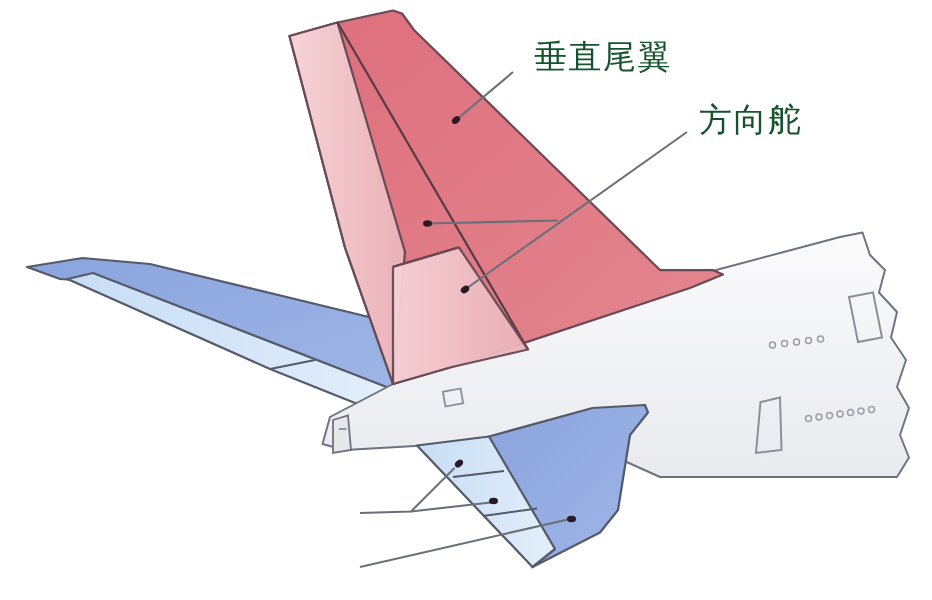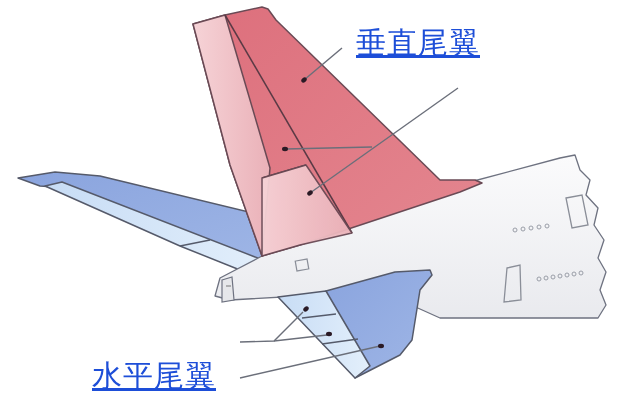--- a/index.html
+++ b/index.html
@@ -1,26 +1,25 @@
 <!DOCTYPE html>
 <html><head>
 <meta charset="utf-8">
 <style>
   html, body { margin: 0; padding: 0; background: #ffffff; }
   body { width: 621px; height: 400px; overflow: hidden; position: relative; font-family: "DejaVu Sans", sans-serif; }
   #stage { position: absolute; left: 0; top: 0; width: 621px; height: 400px; }
   .label {
     position: absolute;
     font-family: "DejaVu Sans", sans-serif;
-    font-size: 30px;
-    color: #1d4ed8;
+    font-size: 22px;
+    color: #14532d;
     letter-spacing: 1px;
     line-height: 1;
     white-space: nowrap;
-    text-decoration: underline;
   }
 </style>
 </head>
 <body>
 
 <div id="stage">
   <svg width="621" height="400" viewBox="0 0 621 400" xmlns="http://www.w3.org/2000/svg">
     <defs>
       <linearGradient id="fusGrad" x1="0" y1="0" x2="0" y2="1">
         <stop offset="0" stop-color="#fbfbfc"></stop>
@@ -116,14 +115,14 @@
       <ellipse cx="304" cy="80" rx="3" ry="2.2" transform="rotate(-40 304 80)"></ellipse>
       <ellipse cx="285" cy="149" rx="3" ry="2.2"></ellipse>
       <ellipse cx="310" cy="193" rx="3" ry="2.2" transform="rotate(-35 310 193)"></ellipse>
       <ellipse cx="306" cy="309" rx="3" ry="2.2" transform="rotate(-40 306 309)"></ellipse>
       <ellipse cx="329" cy="334" rx="3" ry="2.2"></ellipse>
       <ellipse cx="381" cy="346" rx="3" ry="2.2"></ellipse>
     </g>
   </svg>
 
   <div class="label" style="left:356px; top:28px;">垂直尾翼</div>
-  <div class="label" style="left:92px; top:361px;">水平尾翼</div>
+  <div class="label" style="left:466px; top:70px;">方向舵</div>
 </div>
 
 </body></html>

